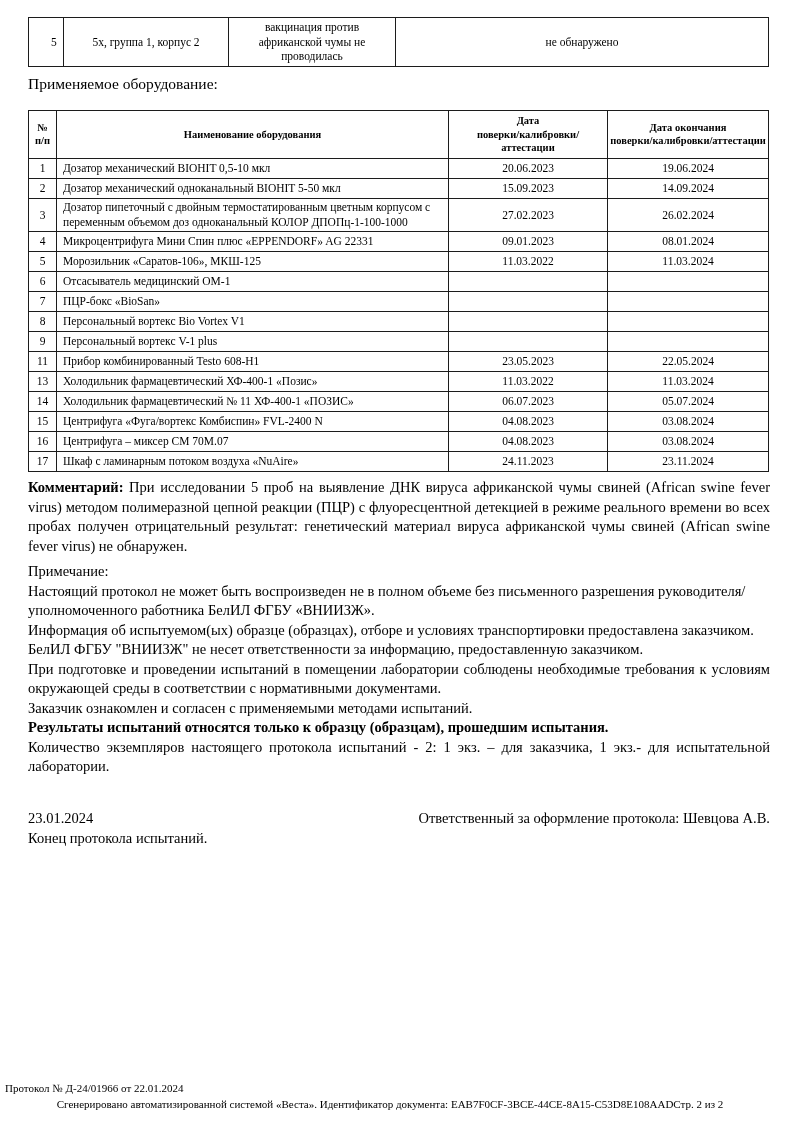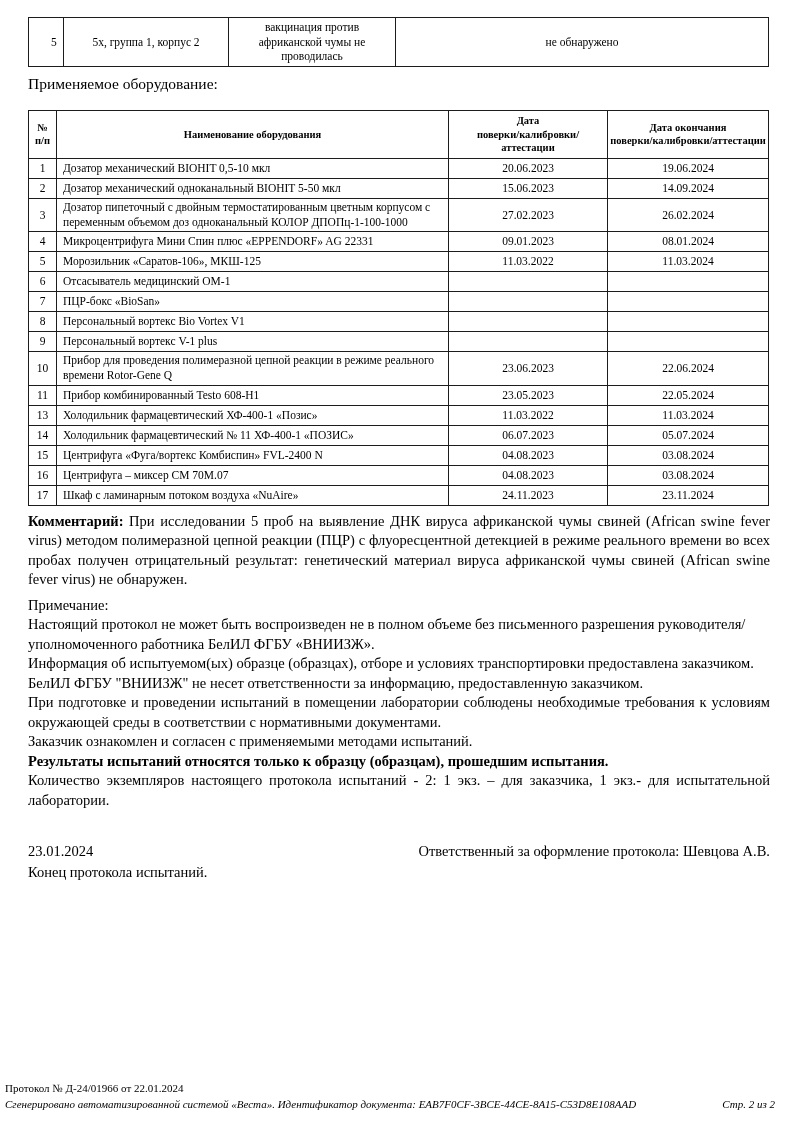--- a/index.html
+++ b/index.html
@@ -45,21 +45,21 @@
   .sig-row{
     display:flex;justify-content:space-between;align-items:baseline;
     margin-top:32px;font-size:14.5px;line-height:19.5px;
   }
   .end-line{font-size:14.5px;line-height:21px;margin:0;}
 
   .footer{
     position:absolute;left:5px;right:25px;top:1080px;
     font-size:11px;line-height:16px;
   }
-  .footer-line2{display:flex;justify-content:space-between;font-style:italic;}
+  .footer-line2{display:flex;justify-content:center;}
 </style>
 </head>
 <body>
 
 <div class="doc">
   <div class="content">
 
     <table class="top-table">
       <colgroup>
           <col style="width:35px">
@@ -100,21 +100,21 @@
       <tbody>
         <tr>
             <td class="num">1</td>
             <td class="name">Дозатор механический BIOHIT 0,5-10 мкл</td>
             <td class="date">20.06.2023</td>
             <td class="date">19.06.2024</td>
           </tr>
         <tr>
             <td class="num">2</td>
             <td class="name">Дозатор механический одноканальный BIOHIT 5-50 мкл</td>
-            <td class="date">15.06.2023</td>
+            <td class="date">15.09.2023</td>
             <td class="date">14.09.2024</td>
           </tr>
         <tr>
             <td class="num">3</td>
             <td class="name">Дозатор пипеточный с двойным термостатированным цветным корпусом с переменным объемом доз одноканальный КОЛОР ДПОПц-1-100-1000</td>
             <td class="date">27.02.2023</td>
             <td class="date">26.02.2024</td>
           </tr>
         <tr>
             <td class="num">4</td>
@@ -144,26 +144,20 @@
             <td class="num">8</td>
             <td class="name">Персональный вортекс Bio Vortex V1</td>
             <td class="date"></td>
             <td class="date"></td>
           </tr>
         <tr>
             <td class="num">9</td>
             <td class="name">Персональный вортекс V-1 plus</td>
             <td class="date"></td>
             <td class="date"></td>
-          </tr>
-        <tr>
-            <td class="num">10</td>
-            <td class="name">Прибор для проведения полимеразной цепной реакции в режиме реального времени Rotor-Gene Q</td>
-            <td class="date">23.06.2023</td>
-            <td class="date">22.06.2024</td>
           </tr>
         <tr>
             <td class="num">11</td>
             <td class="name">Прибор комбинированный Testo 608-H1</td>
             <td class="date">23.05.2023</td>
             <td class="date">22.05.2024</td>
           </tr>
         <tr>
             <td class="num">13</td>
             <td class="name">Холодильник фармацевтический ХФ-400-1 «Позис»</td>

